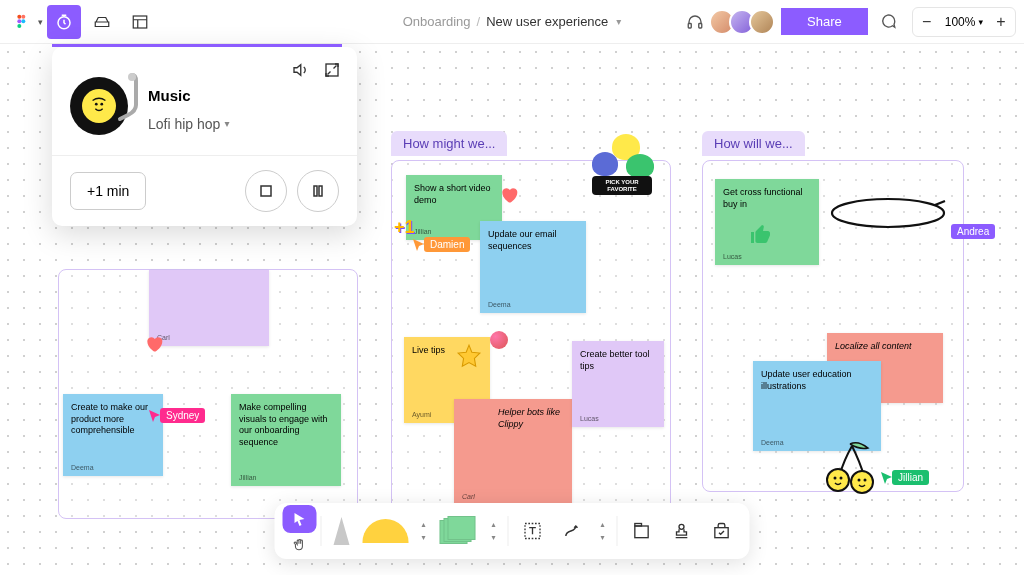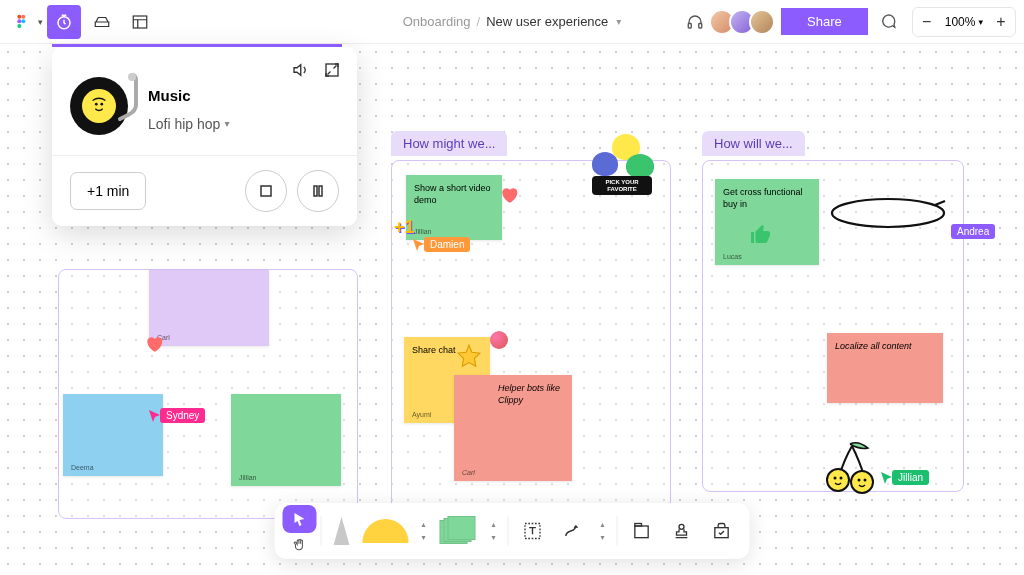--- a/index.html
+++ b/index.html
@@ -186,52 +186,62 @@
   <div class="section sec1">
     <div class="note n-lpurple" style="top:0px; left:90px; width:120px; height:76px;">
       <span class="author">Carl</span>
     </div>
     <div class="sticker" style="top:64px; left:84px;">
       <svg class="heart" viewBox="0 0 24 24" fill="currentColor">
           <path d="M12 21s-8-5-8-12a5 5 0 019-3 5 5 0 019 3c0 7-8 12-8 12z"></path>
         </svg>
     </div>
     <div class="note n-blue" style="top:124px; left:4px; width:100px; height:82px;">
+      <span>Create to make our product more comprehensible</span>
       <span class="author">Deema</span>
     </div>
     <div class="note n-green" style="top:124px; left:172px; width:110px; height:92px;">
+      <span>Make compelling visuals to engage with our onboarding sequence</span>
       <span class="author">Jillian</span>
     </div>
   </div>
 
   <div class="section sec2">
     <div class="section-label">How might we...</div>
     <div class="note n-green" style="top:14px; left:14px; width:96px; height:65px;">
       <span>Show a short video demo</span>
       <span class="author">Jillian</span>
     </div>
     <div class="sticker" style="top:24px; left:106px;">
       <svg class="heart" viewBox="0 0 24 24" fill="currentColor">
           <path d="M12 21s-8-5-8-12a5 5 0 019-3 5 5 0 019 3c0 7-8 12-8 12z"></path>
         </svg>
     </div>
     <div class="sticker" style="top:56px; left:2px; font-size:18px; font-weight:900; color:#ffb800; text-shadow:1px 1px 0 #7a4cff;">+1</div>
+    <div class="note n-blue" style="top:60px; left:88px; width:106px; height:92px;">
+      <span>Update our email sequences</span>
+      <span class="author">Deema</span>
+    </div>
     <div class="note n-yellow" style="top:176px; left:12px; width:86px; height:86px;">
-      <span>Share chat</span>
+      <span>Live tips</span>
       <span class="author">Ayumi</span>
     </div>
     <div class="sticker" style="top:182px; left:64px;">
       <svg class="star" viewBox="0 0 24 24" fill="currentColor" stroke="#d99a00" stroke-width="1">
           <path d="M12 2l2.6 6.6L22 9.3l-5 4.9 1.2 7.3L12 18l-6.2 3.5L7 14.2 2 9.3l7.4-.7z"></path>
         </svg>
     </div>
     <div class="sticker" style="top:170px; left:98px; width:18px; height:18px; border-radius:50%; background:radial-gradient(circle at 30% 30%,#f7a,#d55);"></div>
-    <div class="note n-pink" style="top:214px; left:62px; width:118px; height:106px;padding-left:44px;">
+    <div class="note n-pink" style="top:238px; left:62px; width:118px; height:106px;padding-left:44px;">
       <span>Helper bots like Clippy</span>
       <span class="author">Carl</span>
+    </div>
+    <div class="note n-lpurple" style="top:180px; left:180px; width:92px; height:86px;">
+      <span>Create better tool tips</span>
+      <span class="author">Lucas</span>
     </div>
   </div>
 
   <div class="sticker" style="top:88px; left:588px; z-index:9;">
     <div style="position:relative; width:72px; height:68px;">
       <div style="position:absolute; top:20px; left:4px; width:26px; height:24px; background:#5b6bd6; border-radius:50% 50% 45% 45%;"></div>
       <div style="position:absolute; top:2px; left:24px; width:28px; height:26px; background:#ffe94a; border-radius:50% 50% 45% 45%;"></div>
       <div style="position:absolute; top:22px; left:38px; width:28px; height:24px; background:#3ac46e; border-radius:50% 50% 45% 45%;"></div>
       <div style="position:absolute; top:44px; left:4px; background:#111; color:#fff; font-size:6px; font-weight:700; padding:3px 5px; border-radius:4px; text-align:center; line-height:1.1; width:60px;">PICK YOUR FAVORITE</div>
     </div>
@@ -247,20 +257,24 @@
       <svg class="thumbs" viewBox="0 0 24 24" fill="currentColor">
           <path d="M2 20h3V9H2v11zm19-10c0-1-.9-2-2-2h-5l.8-4c.1-.5-.1-1-.5-1.4L13 2 7 8c-.4.4-.6.9-.6 1.4V18c0 1.1.9 2 2 2h8c.8 0 1.5-.5 1.8-1.2l2.6-6c.1-.3.2-.5.2-.8z"></path>
         </svg>
     </div>
     <svg class="scribble" style="top:34px; left:120px;" width="130" height="40" viewBox="0 0 130 40">
       <ellipse cx="65" cy="18" rx="56" ry="14" fill="none" stroke="#111" stroke-width="2.2"></ellipse>
       <path d="M112 10 l10 -4" stroke="#111" stroke-width="2.2"></path>
     </svg>
     <div class="note n-pink" style="top:172px; left:124px; width:116px; height:70px;">
       <span>Localize all content</span>
+    </div>
+    <div class="note n-blue" style="top:200px; left:50px; width:128px; height:90px;">
+      <span>Update user education illustrations</span>
+      <span class="author">Deema</span>
     </div>
   </div>
 
   <div class="sticker" style="top:396px; left:824px;">
     <svg width="56" height="56" viewBox="0 0 56 56">
       <path d="M28 6 Q20 20 16 34 M28 6 Q36 22 40 36" stroke="#111" stroke-width="2" fill="none"></path>
       <path d="M26 4 Q34 0 44 8 Q36 10 26 4" fill="#7fd89a" stroke="#111" stroke-width="1.5"></path>
       <circle cx="14" cy="40" r="11" fill="#ffe94a" stroke="#111" stroke-width="2"></circle>
       <circle cx="38" cy="42" r="11" fill="#ffe94a" stroke="#111" stroke-width="2"></circle>
       <circle cx="11" cy="38" r="1.5" fill="#111"></circle>

